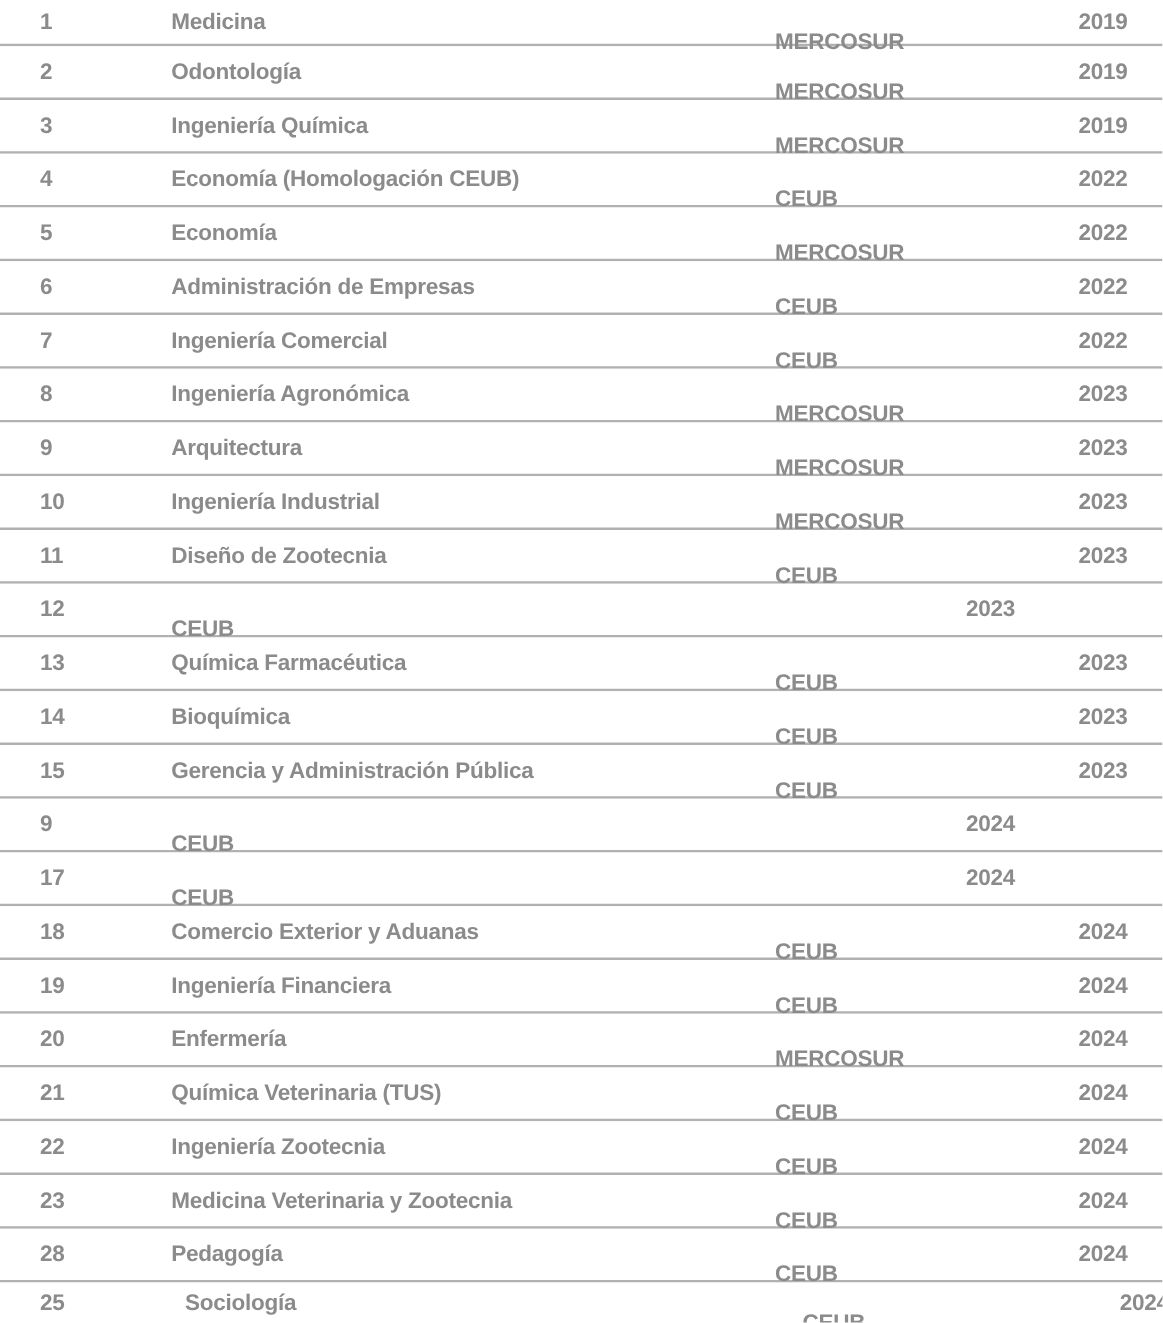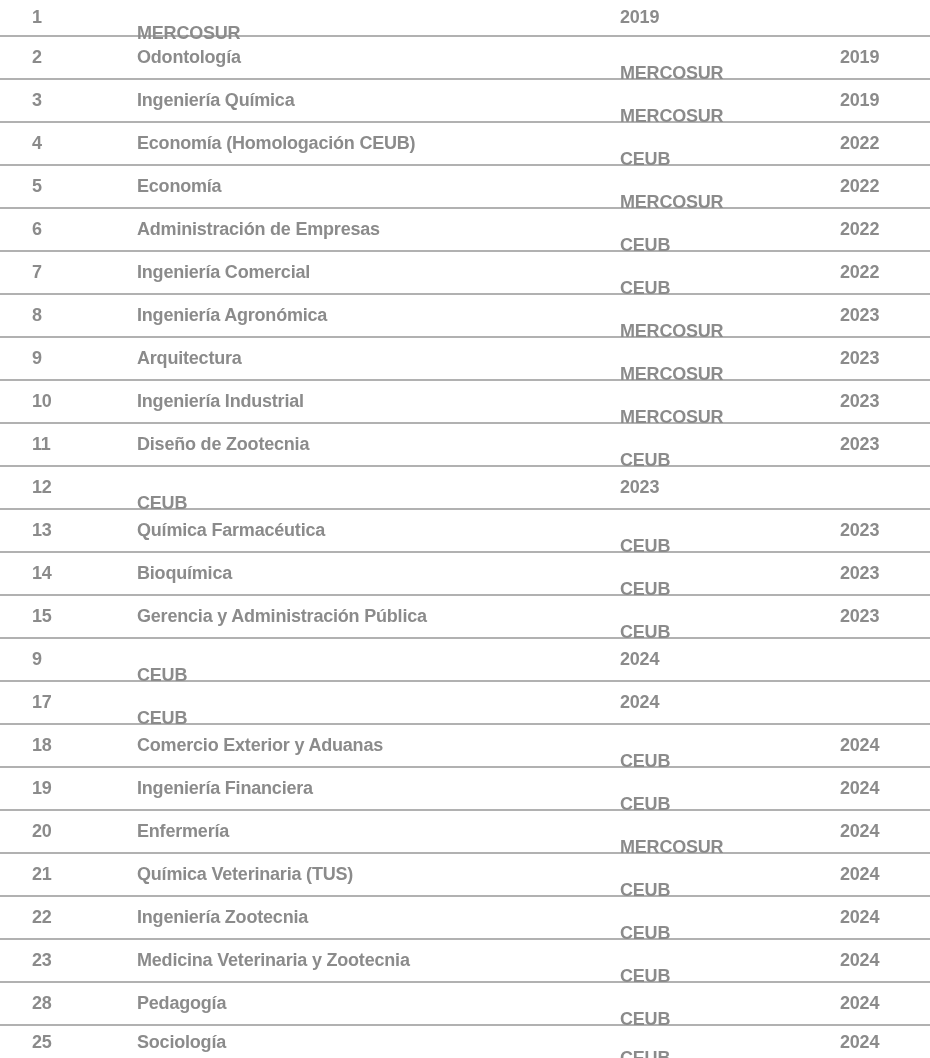--- a/index.html
+++ b/index.html
@@ -19,40 +19,41 @@
   .row {
     display: grid;
     grid-template-columns: 137px 483px 220px 90px;
     align-items: center;
     height: 43px;
     box-sizing: border-box;
     border-bottom: 2px solid #b1b1b1;
     background: #ffffff;
   }
   .row:first-child { height: 37px; }
-  .row:last-child  { height: 32px; border-bottom: none; }
+  .row:last-child  { height: 32px; border-bottom: none; gap: 11px; }
   .cell {
     font-weight: bold;
     font-size: 18px;
     color: #8b8b8b;
     letter-spacing: -0.2px;
     white-space: nowrap;
     overflow: hidden;
   }
   .cell-num     { padding-left: 32px; }
   .cell-carrera { padding-left: 0; }
   .cell-acc     { padding-left: 0; margin-top: 32px; }
-  .cell-anio    { text-align: left; padding-right: 28px; }
+  .cell-anio    { text-align: right; padding-right: 28px; }
 </style>
 </head>
 <body>
 
 <div class="table">
     <div class="row">
     <div class="cell cell-num">1</div>
+    <div class="cell cell-carrera">Medicina</div>
     <div class="cell cell-acc">MERCOSUR</div>
     <div class="cell cell-anio">2019</div>
   </div>
     <div class="row">
     <div class="cell cell-num">2</div>
     <div class="cell cell-carrera">Odontología</div>
     <div class="cell cell-acc">MERCOSUR</div>
     <div class="cell cell-anio">2019</div>
   </div>
     <div class="row">

